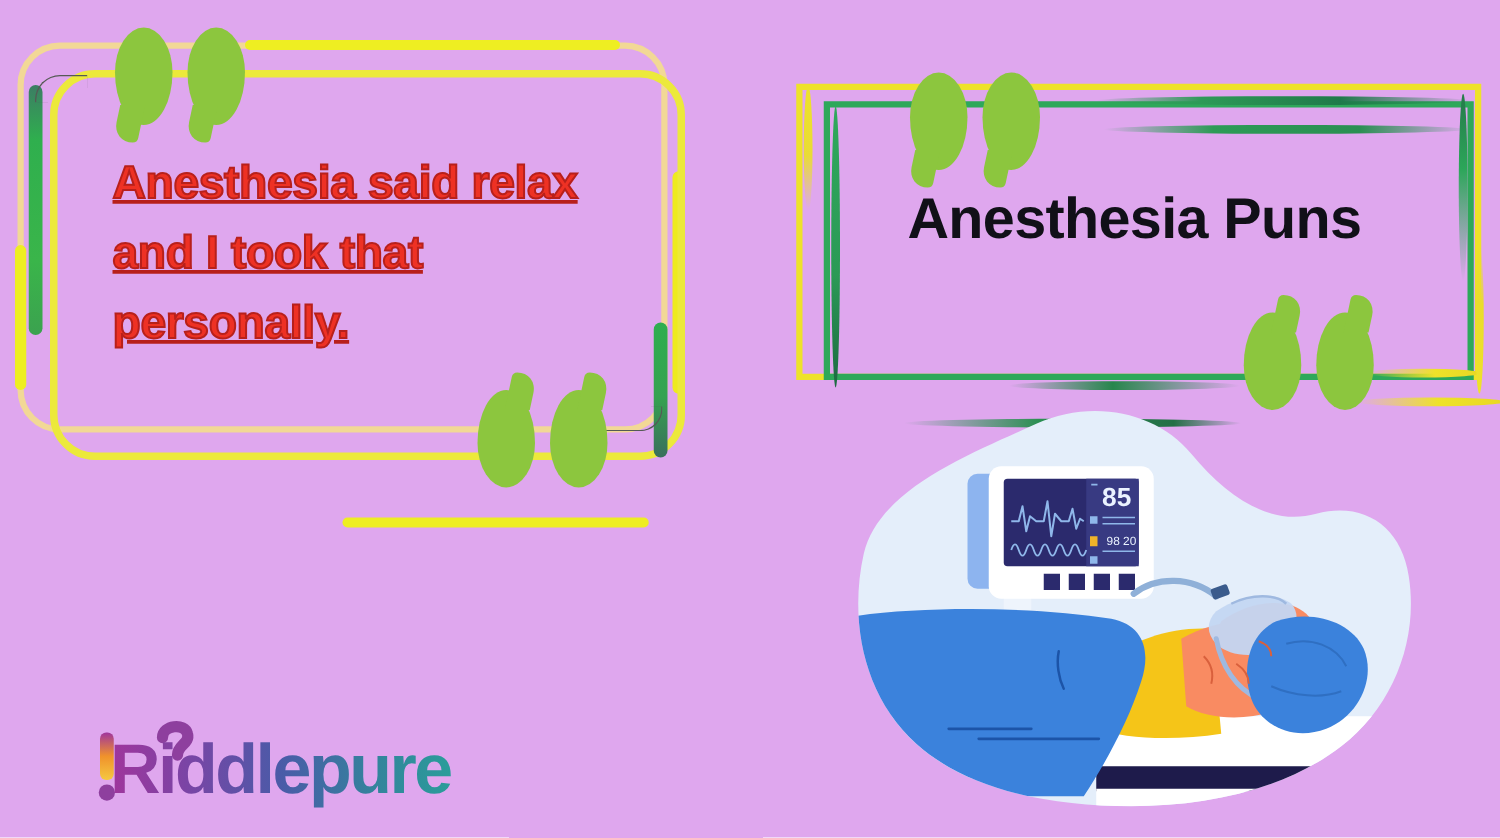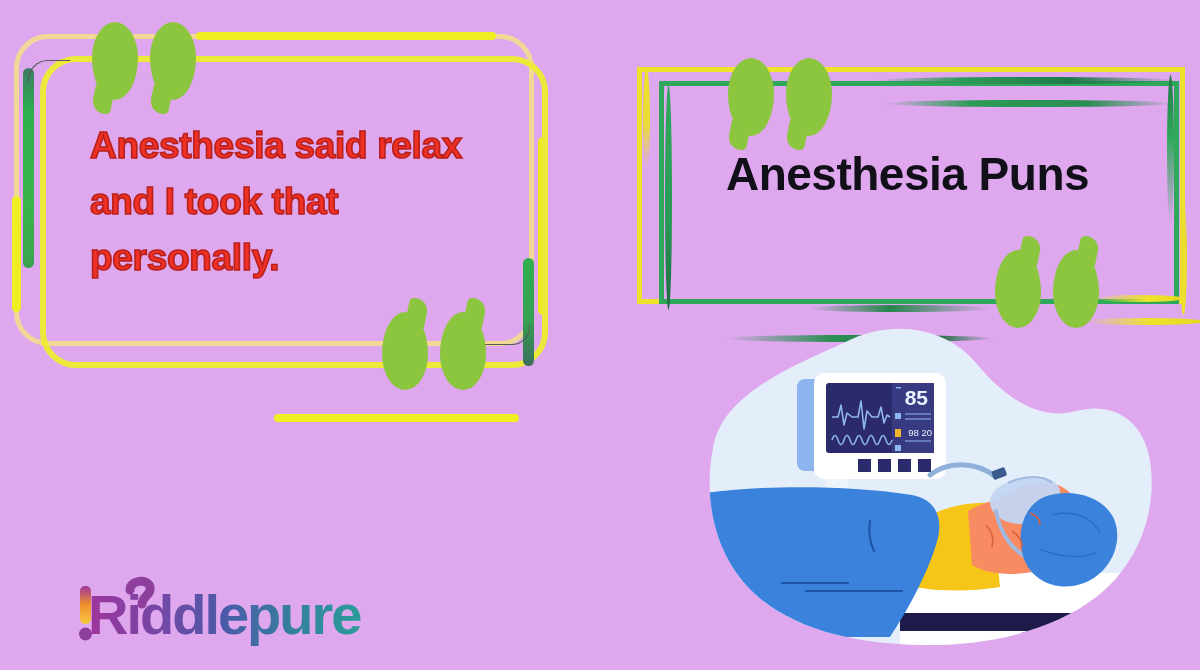--- a/index.html
+++ b/index.html
@@ -179,20 +179,21 @@
     left: 90px;
     top: 118px;
     width: 400px;
     font-size: 37px;
     font-weight: bold;
     line-height: 1.52;
     color: #ee3124;
     letter-spacing: -0.3px;
     -webkit-text-stroke: 1.6px #b8201b;
     text-align: left;
+    text-decoration: underline;
   }
 
   
   #title-block {
     position: absolute;
     left: 615px;
     top: 55px;
     width: 585px;
     height: 270px;
   }
@@ -288,21 +289,21 @@
   #title-quote-close {
     position: absolute;
     left: 376px;
     top: 195px;
     transform: rotate(180deg);
   }
 
   
   #illustration {
     position: absolute;
-    left: 700px;
+    left: 677px;
     top: 325px;
     width: 460px;
     height: 345px;
   }
   #illustration svg { display: block; }
 
   
   #logo {
     position: absolute;
     left: 78px;

